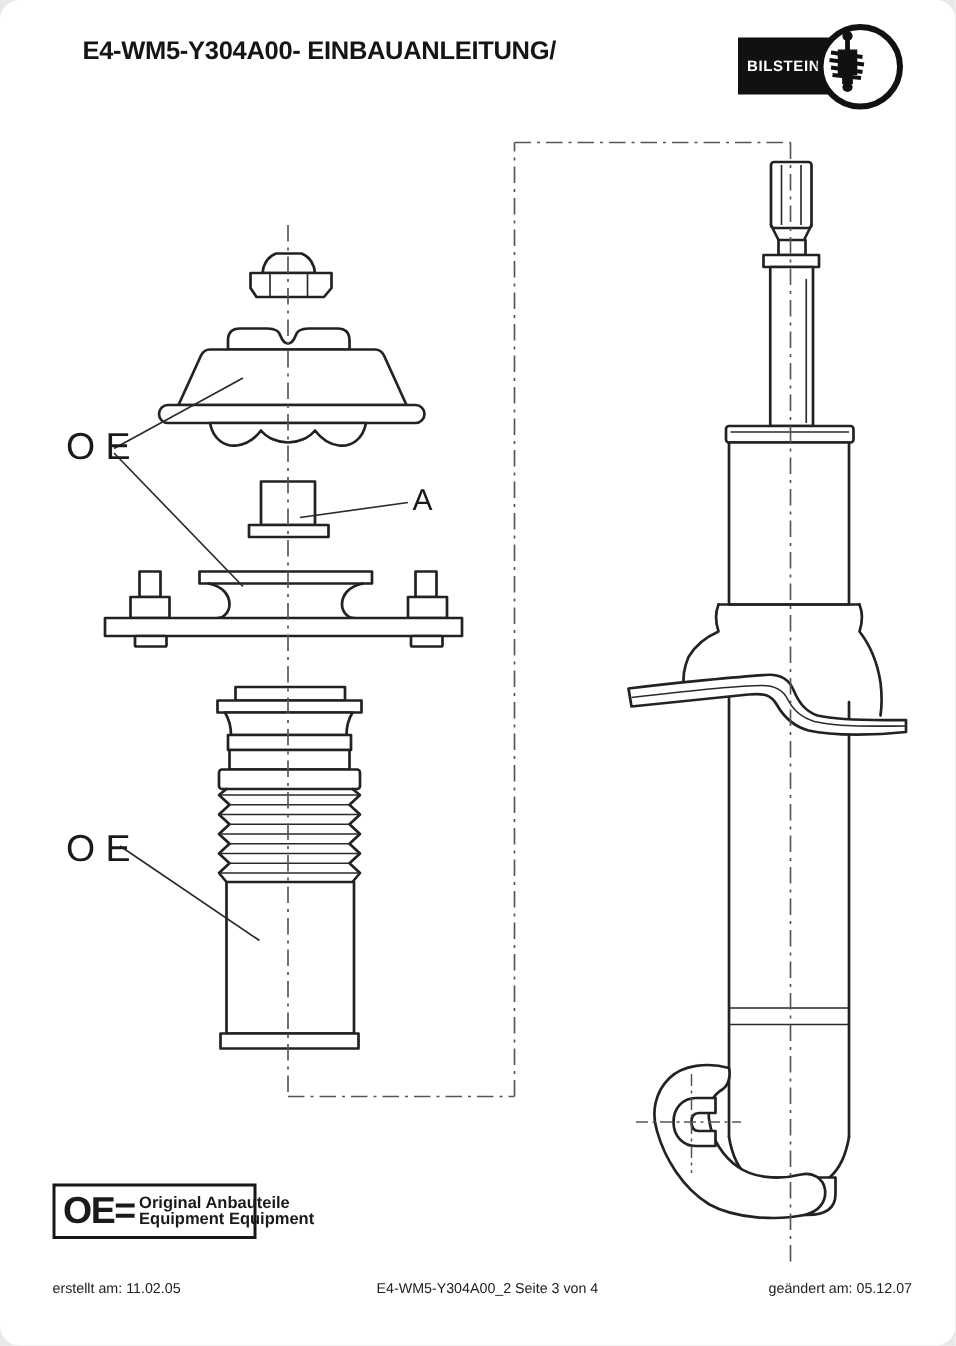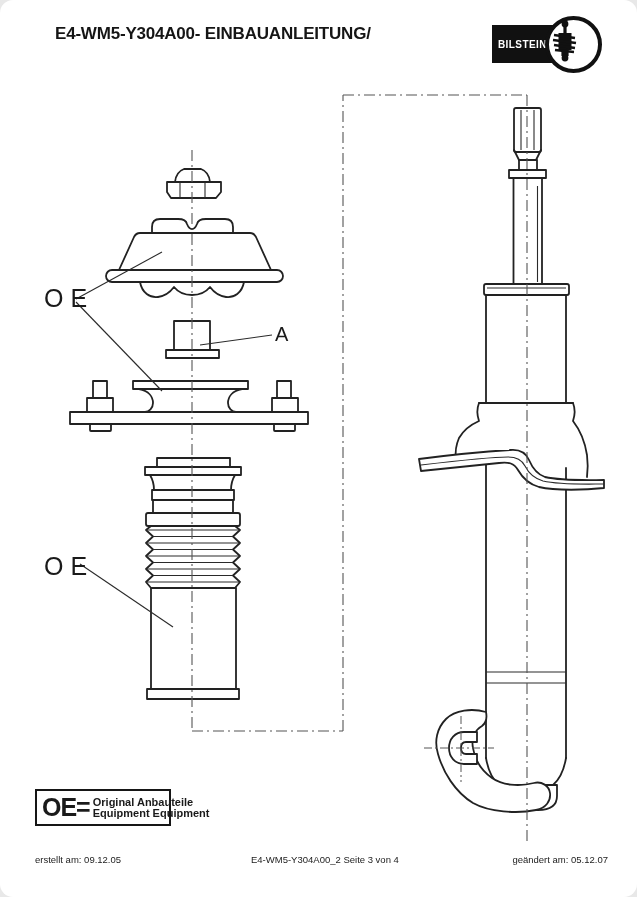--- a/index.html
+++ b/index.html
@@ -179,17 +179,17 @@
   <div class="dlabel a" style="left:275px;top:323px;">A</div>
 
   <div class="legend">
     <span class="legend-symbol">OE=</span>
     <span class="legend-lines">
       <span class="legend-line">Original Anbauteile</span>
       <span class="legend-line">Equipment Equipment</span>
     </span>
   </div>
 
-  <div class="footer-item footer-left">erstellt am: 09.12.05</div>
+  <div class="footer-item footer-left">erstellt am: 11.02.05</div>
   <div class="footer-item footer-center">E4-WM5-Y304A00_2  Seite 3 von 4</div>
   <div class="footer-item footer-right">geändert am: 05.12.07</div>
 
 </div>
 
 </body></html>

